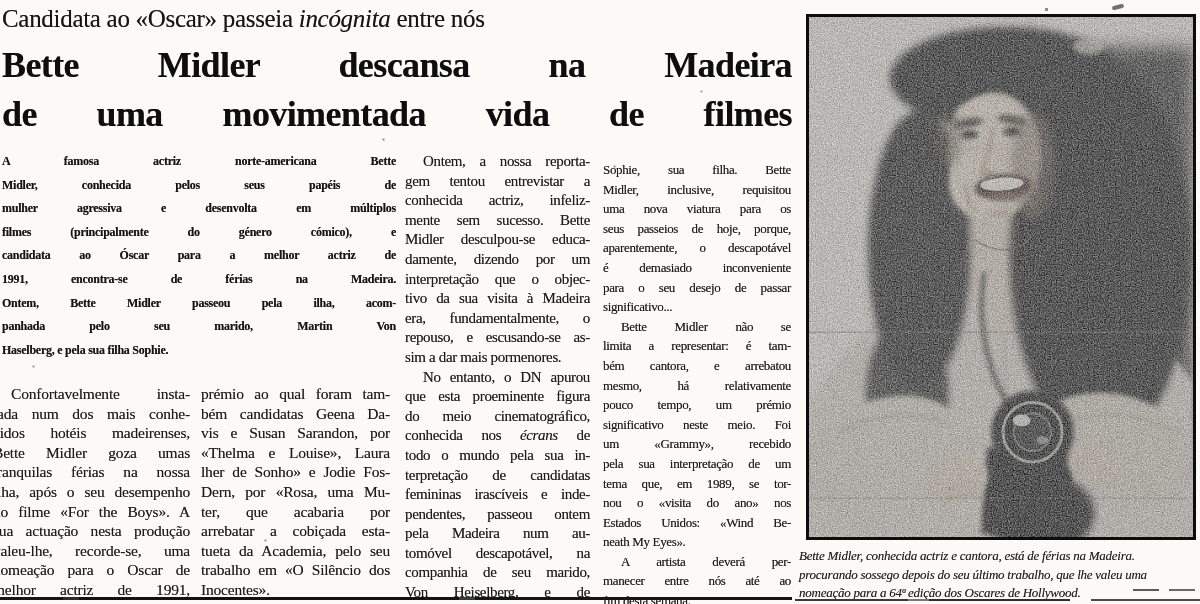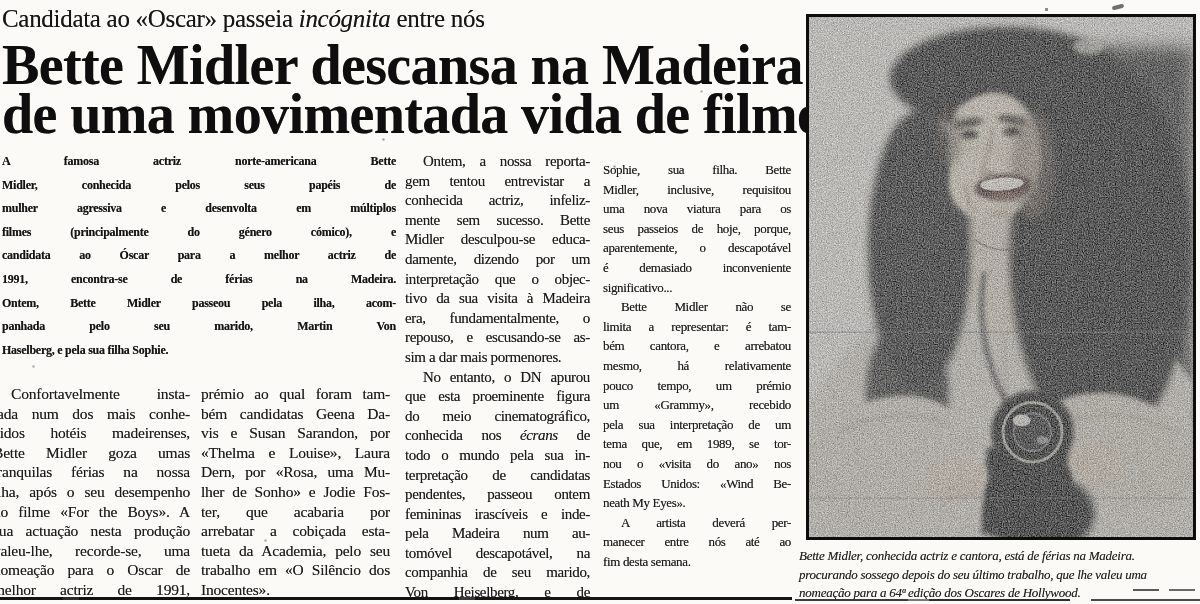--- a/index.html
+++ b/index.html
@@ -2,21 +2,21 @@
 <html lang="pt"><head>
 <meta charset="utf-8">
 <style>
   html,body{margin:0;padding:0;}
   body{width:1200px;height:604px;background:#f6f5f1;font-family:"Liberation Serif","DejaVu Serif",serif;}
   .sheet{position:relative;width:1200px;height:604px;overflow:hidden;background:#fbfaf6;color:#161616;}
   .sheet *{box-sizing:border-box;}
   
   .kicker{position:absolute;left:2px;top:5px;width:620px;font-size:25px;letter-spacing:-0.3px;color:#151515;white-space:nowrap;}
   .kicker em{font-style:italic;}
-  .headline{position:absolute;left:2px;top:41px;width:790px;font-weight:bold;font-size:56px;line-height:49px;letter-spacing:-0.6px;color:#0e0e0e;}
+  .headline{position:absolute;left:2px;top:41px;width:790px;font-weight:bold;font-size:36px;line-height:49px;letter-spacing:-0.6px;color:#0e0e0e;}
   .headline .hl{text-align:justify;text-align-last:justify;white-space:nowrap;}
   .lead{position:absolute;left:2px;top:150px;width:394px;font-weight:bold;font-size:12px;line-height:23.6px;letter-spacing:-0.25px;color:#141414;}
   .col{position:absolute;font-size:15.5px;line-height:19.6px;letter-spacing:-0.2px;color:#1b1b1b;}
   .col1{left:-7px;top:384px;width:197px;}
   .col2{left:201px;top:384px;width:189px;}
   .col3{left:405px;top:152px;width:185px;font-size:15px;letter-spacing:-0.35px;}
   .col4{left:603px;top:160px;width:188px;font-size:13px;letter-spacing:-0.35px;}
   .ln{text-align:justify;text-align-last:justify;white-space:nowrap;}
   .ln.end{text-align-last:left;}
   .ln.ind{text-indent:18px;}
@@ -68,22 +68,22 @@
       <div class="ln">sua actuação nesta produção</div>
       <div class="ln">valeu-lhe, recorde-se, uma</div>
       <div class="ln">nomeação para o Oscar de</div>
       <div class="ln">melhor actriz de 1991,</div>
     </div>
   <div class="col col2">
       <div class="ln">prémio ao qual foram tam-</div>
       <div class="ln">bém candidatas Geena Da-</div>
       <div class="ln">vis e Susan Sarandon, por</div>
       <div class="ln">«Thelma e Louise», Laura</div>
+      <div class="ln">lher de Sonho» e Jodie Fos-</div>
       <div class="ln">Dern, por «Rosa, uma Mu-</div>
-      <div class="ln">lher de Sonho» e Jodie Fos-</div>
       <div class="ln">ter, que acabaria por</div>
       <div class="ln">arrebatar a cobiçada esta-</div>
       <div class="ln">tueta da Academia, pelo seu</div>
       <div class="ln">trabalho em «O Silêncio dos</div>
       <div class="ln end">Inocentes».</div>
     </div>
   <div class="col col3">
       <div class="ln ind">Ontem, a nossa reporta-</div>
       <div class="ln">gem tentou entrevistar a</div>
       <div class="ln">conhecida actriz, infeliz-</div>
@@ -94,40 +94,42 @@
       <div class="ln">tivo da sua visita à Madeira</div>
       <div class="ln">era, fundamentalmente, o</div>
       <div class="ln">repouso, e escusando-se as-</div>
       <div class="ln end">sim a dar mais pormenores.</div>
       <div class="ln ind">No entanto, o DN apurou</div>
       <div class="ln">que esta proeminente figura</div>
       <div class="ln">do meio cinematográfico,</div>
       <div class="ln"><span>conhecida nos </span><em>écrans</em><span> de</span></div>
       <div class="ln">todo o mundo pela sua in-</div>
       <div class="ln">terpretação de candidatas</div>
+      <div class="ln">femininas irascíveis e inde-</div>
       <div class="ln">pendentes, passeou ontem</div>
-      <div class="ln">femininas irascíveis e inde-</div>
       <div class="ln">pela Madeira num au-</div>
       <div class="ln">tomóvel descapotável, na</div>
       <div class="ln">companhia de seu marido,</div>
       <div class="ln">Von Heiselberg, e de</div>
     </div>
   <div class="col col4">
       <div class="ln">Sophie, sua filha. Bette</div>
       <div class="ln">Midler, inclusive, requisitou</div>
       <div class="ln">uma nova viatura para os</div>
       <div class="ln">seus passeios de hoje, porque,</div>
       <div class="ln">aparentemente, o descapotável</div>
       <div class="ln">é demasiado inconveniente</div>
+      <div class="ln">para o seu desejo de passar</div>
       <div class="ln end">significativo...</div>
       <div class="ln ind">Bette Midler não se</div>
       <div class="ln">limita a representar: é tam-</div>
       <div class="ln">bém cantora, e arrebatou</div>
       <div class="ln">mesmo, há relativamente</div>
       <div class="ln">pouco tempo, um prémio</div>
+      <div class="ln">significativo neste meio. Foi</div>
       <div class="ln">um «Grammy», recebido</div>
       <div class="ln">pela sua interpretação de um</div>
       <div class="ln">tema que, em 1989, se tor-</div>
       <div class="ln">nou o «visita do ano» nos</div>
       <div class="ln">Estados Unidos: «Wind Be-</div>
       <div class="ln end">neath My Eyes».</div>
       <div class="ln ind">A artista deverá per-</div>
       <div class="ln">manecer entre nós até ao</div>
       <div class="ln end">fim desta semana.</div>
     </div>

